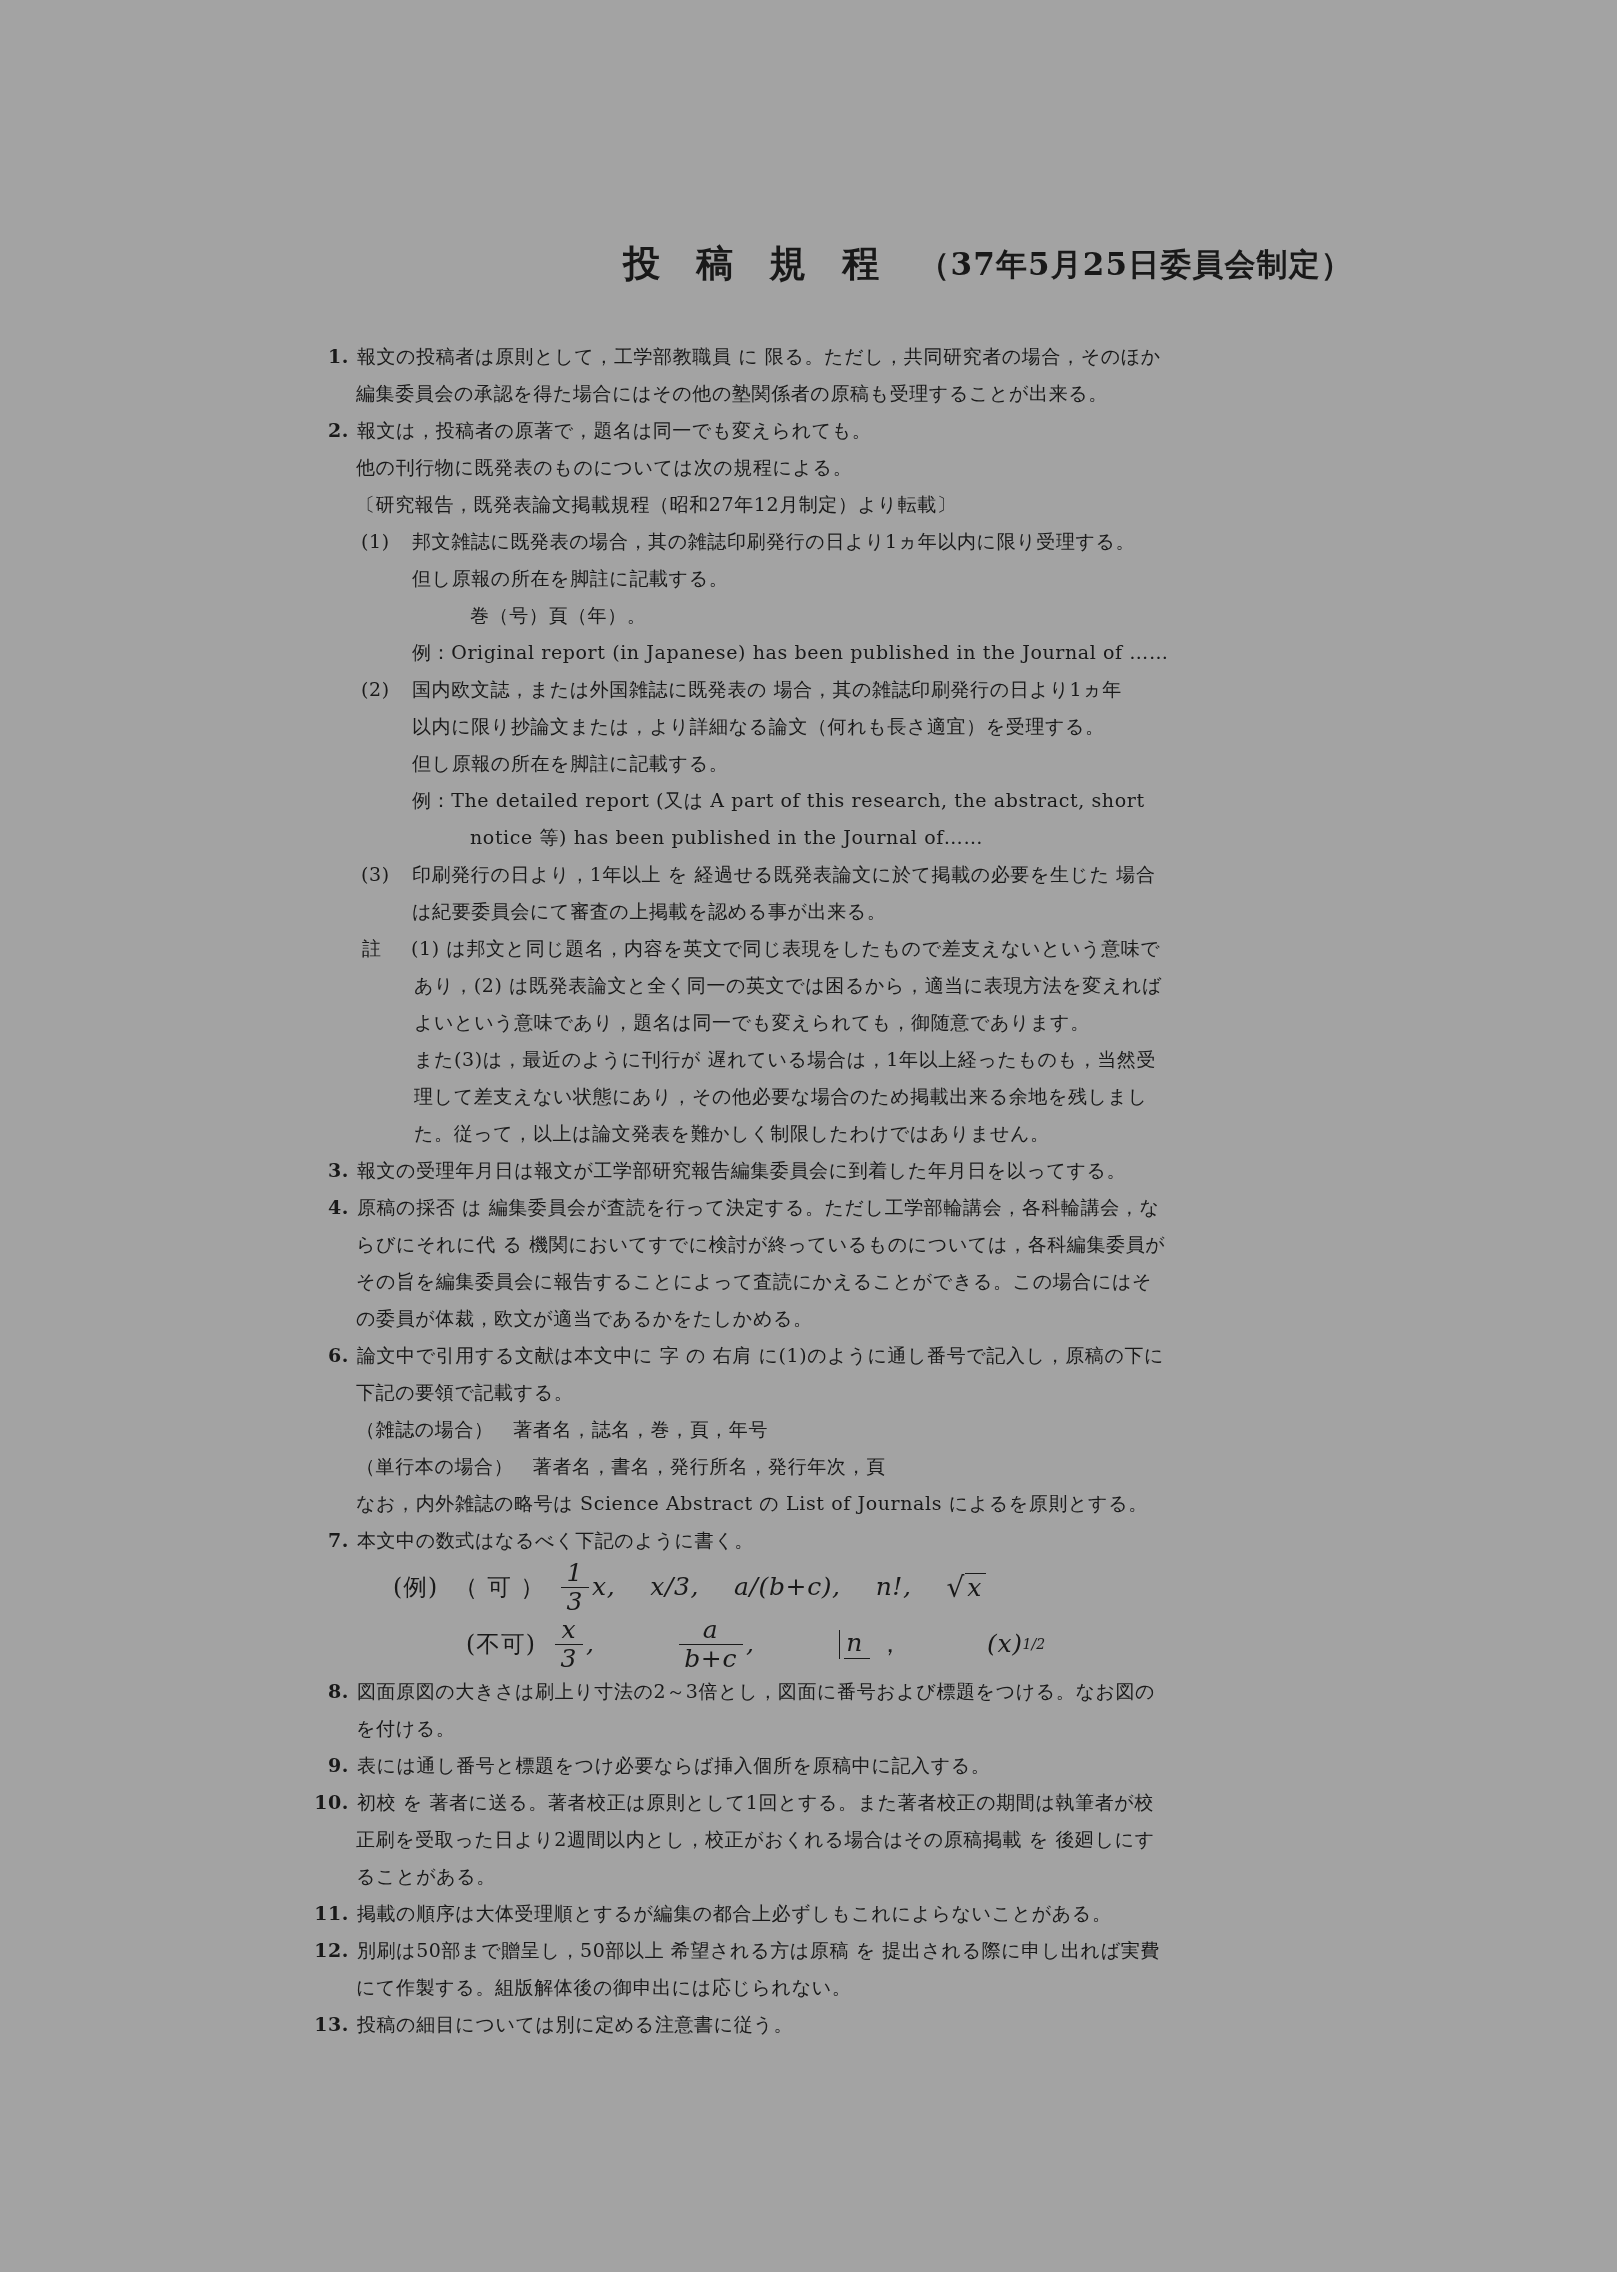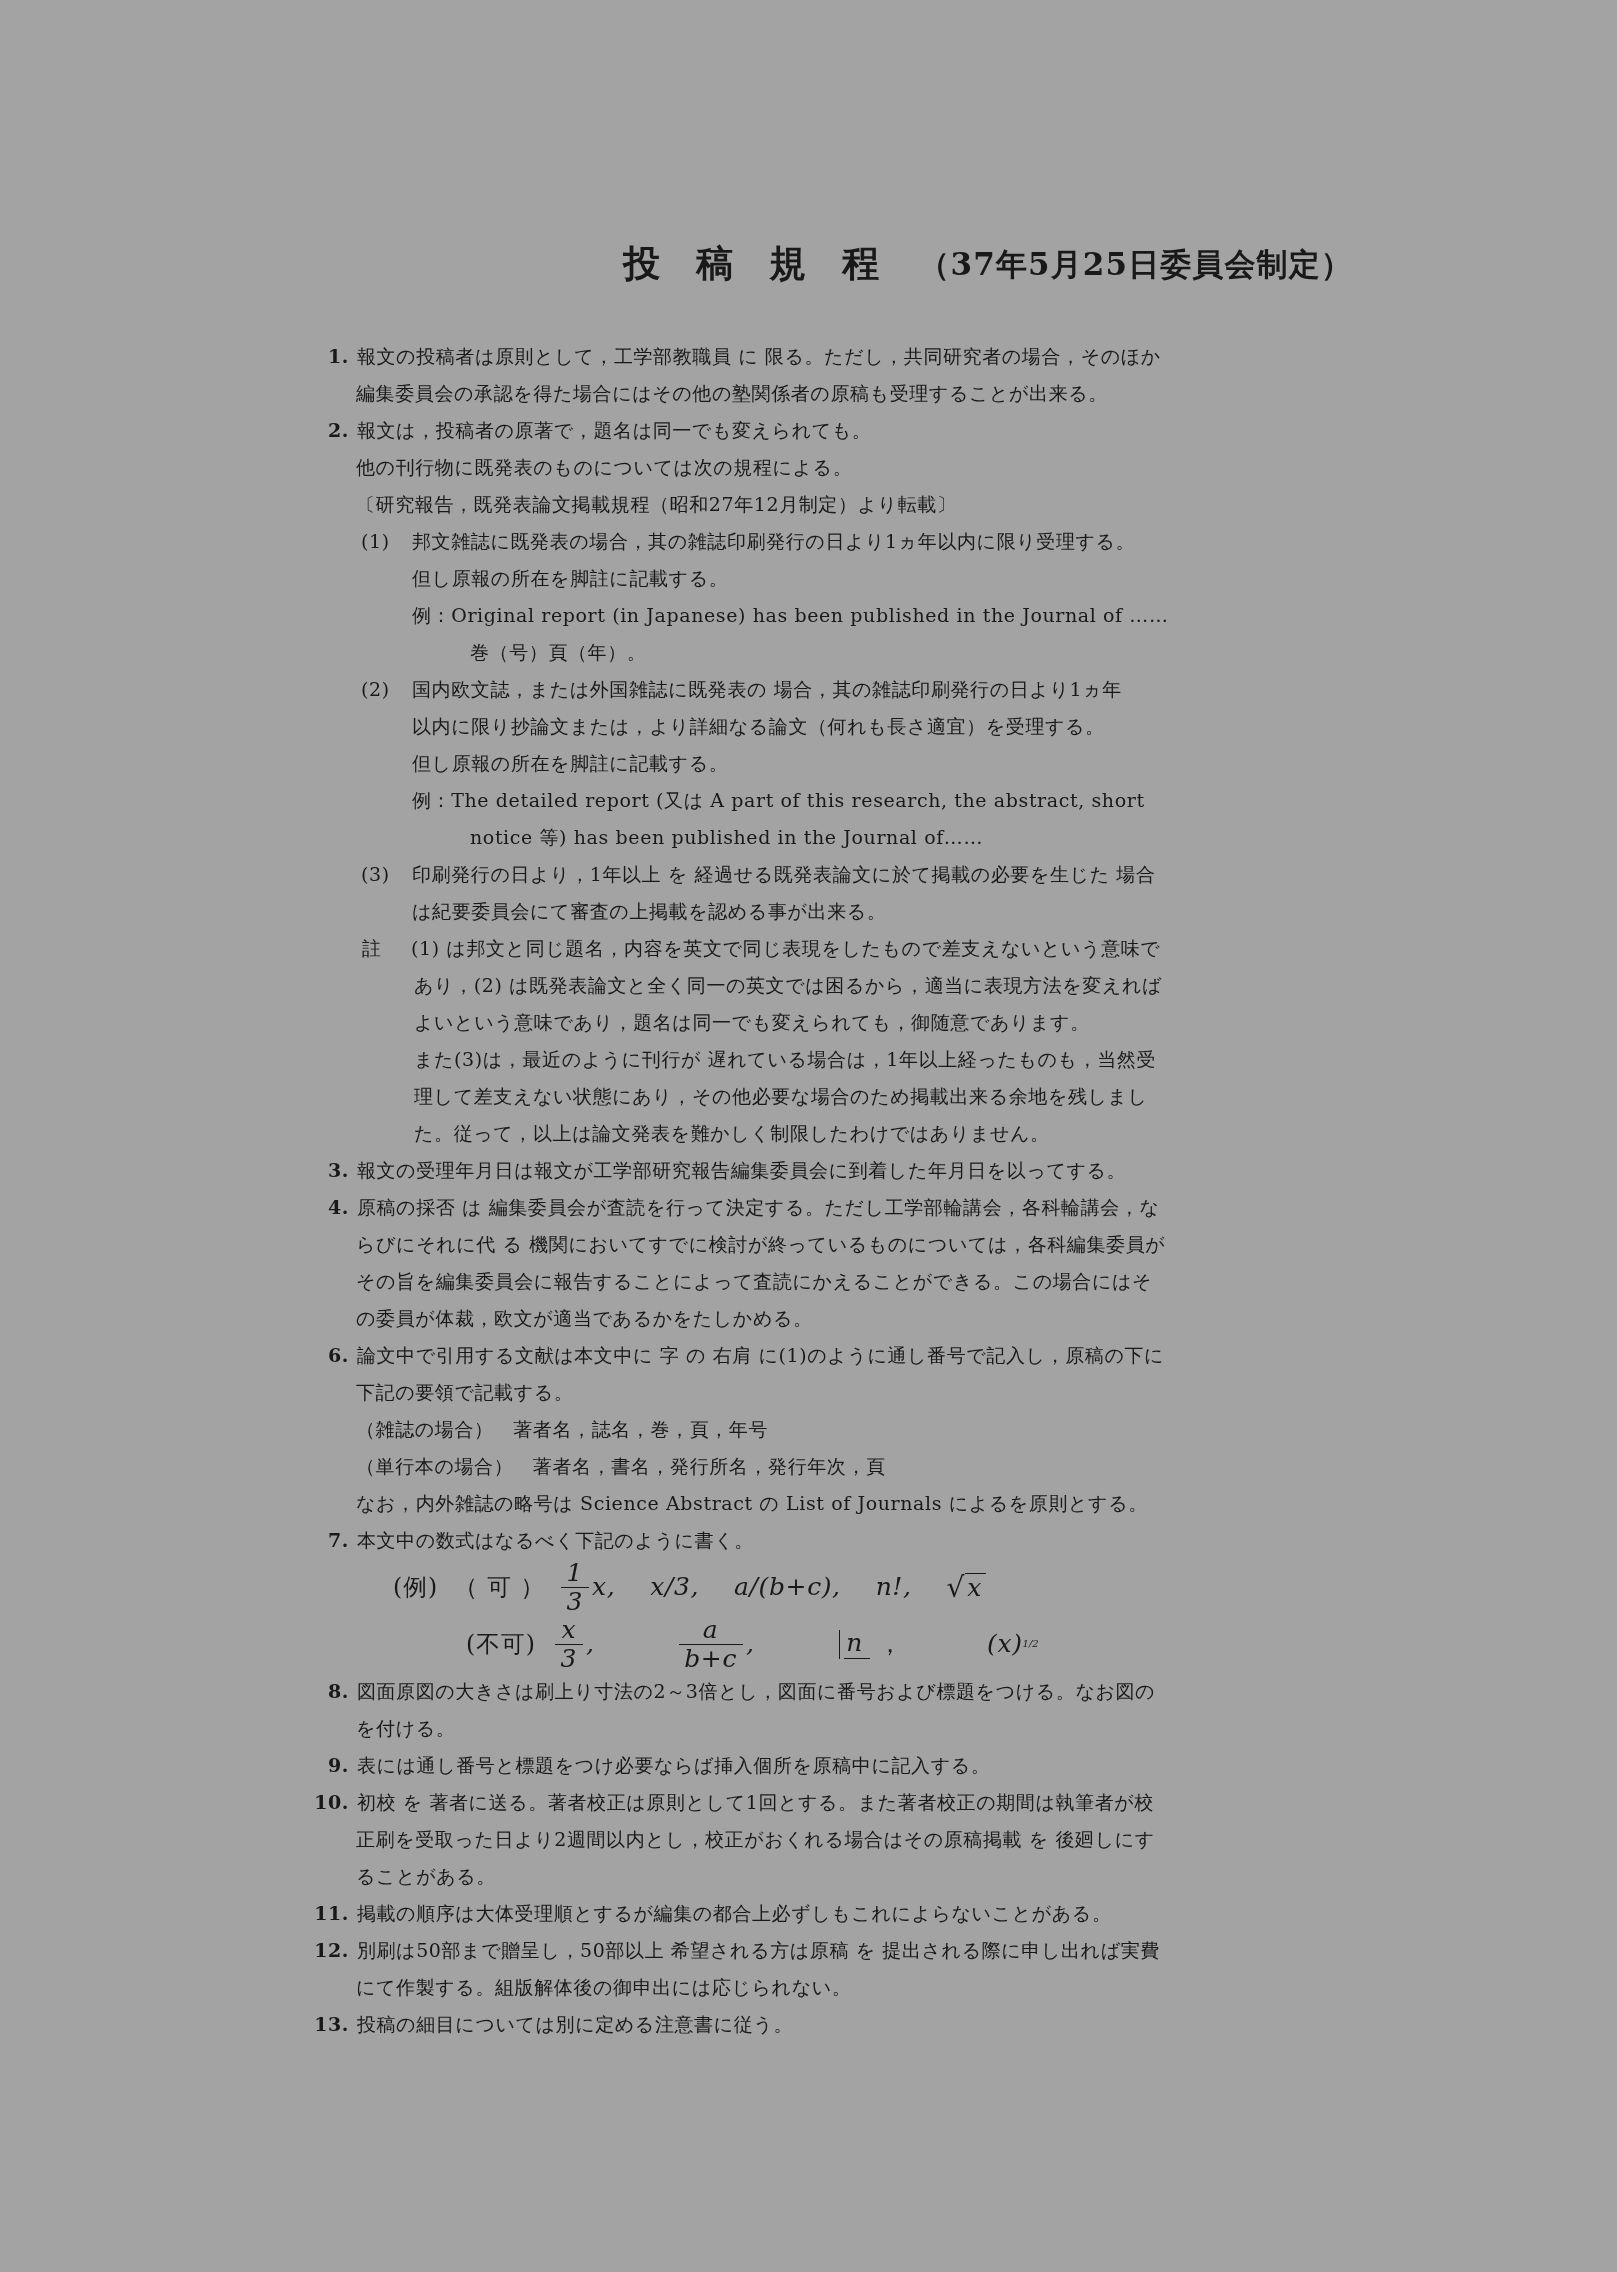--- a/index.html
+++ b/index.html
@@ -111,39 +111,39 @@
     padding-left:4.5px;
   }
   .lfact .lfact-n{
     display:inline-block;
     font-style:italic;
     border-bottom:1.7px solid #191919;
     padding:0 6.7px 2.2px 2.2px;
   }
   .lfact-after{ margin-left:7.9px; font-style:normal; }
   .pow{ font-style:italic; }
-  .pow sup{ font-size:10px; vertical-align:super; letter-spacing:0; }
+  .pow sup{ font-size:14px; vertical-align:super; letter-spacing:0; }
 </style>
 </head>
 <body>
 
 <div class="page">
   <div class="title-row">
     <span class="title-main">投稿規程</span><span class="title-sub">（37年5月25日委員会制定）</span>
   </div>
   <div class="doc-lines">
       <div class="line l0"><span class="num">1.</span><span class="txt">報文の投稿者は原則として，工学部教職員 に 限る。ただし，共同研究者の場合，そのほか</span></div>
       <div class="line l0c"><span class="txt">編集委員会の承認を得た場合にはその他の塾関係者の原稿も受理することが出来る。</span></div>
       <div class="line l0"><span class="num">2.</span><span class="txt">報文は，投稿者の原著で，題名は同一でも変えられても。</span></div>
       <div class="line l0c"><span class="txt">他の刊行物に既発表のものについては次の規程による。</span></div>
       <div class="line l0c"><span class="txt">〔研究報告，既発表論文掲載規程（昭和27年12月制定）より転載〕</span></div>
       <div class="line l1"><span class="marker">(1)</span><span class="txt">邦文雑誌に既発表の場合，其の雑誌印刷発行の日より1ヵ年以内に限り受理する。</span></div>
       <div class="line l1c"><span class="txt">但し原報の所在を脚註に記載する。</span></div>
+      <div class="line l2"><span class="txt">巻（号）頁（年）。</span></div>
       <div class="line l1c"><span class="txt">例：Original report (in Japanese) has been published in the Journal of ……</span></div>
-      <div class="line l2"><span class="txt">巻（号）頁（年）。</span></div>
       <div class="line l1"><span class="marker">(2)</span><span class="txt">国内欧文誌，または外国雑誌に既発表の 場合，其の雑誌印刷発行の日より1ヵ年</span></div>
       <div class="line l1c"><span class="txt">以内に限り抄論文または，より詳細なる論文（何れも長さ適宜）を受理する。</span></div>
       <div class="line l1c"><span class="txt">但し原報の所在を脚註に記載する。</span></div>
       <div class="line l1c"><span class="txt">例：The detailed report (又は A part of this research, the abstract, short</span></div>
       <div class="line l2"><span class="txt">notice 等) has been published in the Journal of……</span></div>
       <div class="line l1"><span class="marker">(3)</span><span class="txt">印刷発行の日より，1年以上 を 経過せる既発表論文に於て掲載の必要を生じた 場合</span></div>
       <div class="line l1c"><span class="txt">は紀要委員会にて審査の上掲載を認める事が出来る。</span></div>
       <div class="line note"><span class="note-label">註</span><span class="txt">(1) は邦文と同じ題名，内容を英文で同じ表現をしたもので差支えないという意味で</span></div>
       <div class="line notec"><span class="txt">あり，(2) は既発表論文と全く同一の英文では困るから，適当に表現方法を変えれば</span></div>
       <div class="line notec"><span class="txt">よいという意味であり，題名は同一でも変えられても，御随意であります。</span></div>

